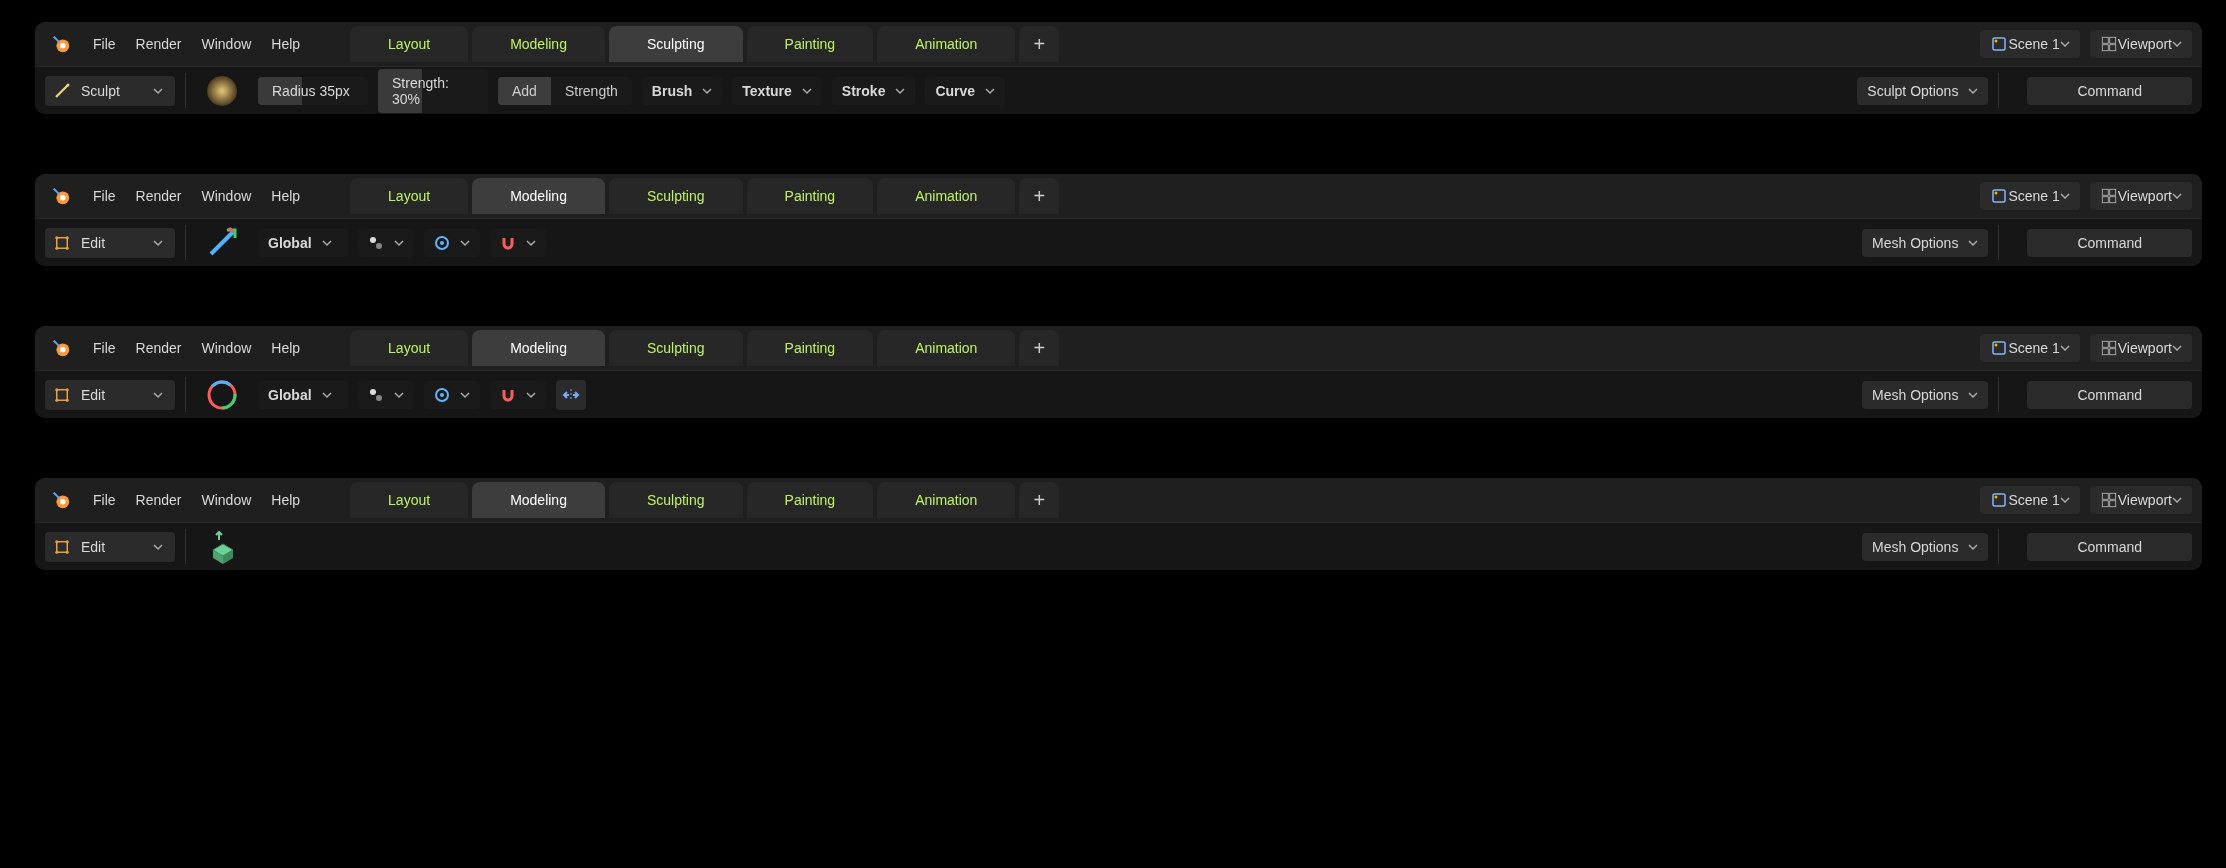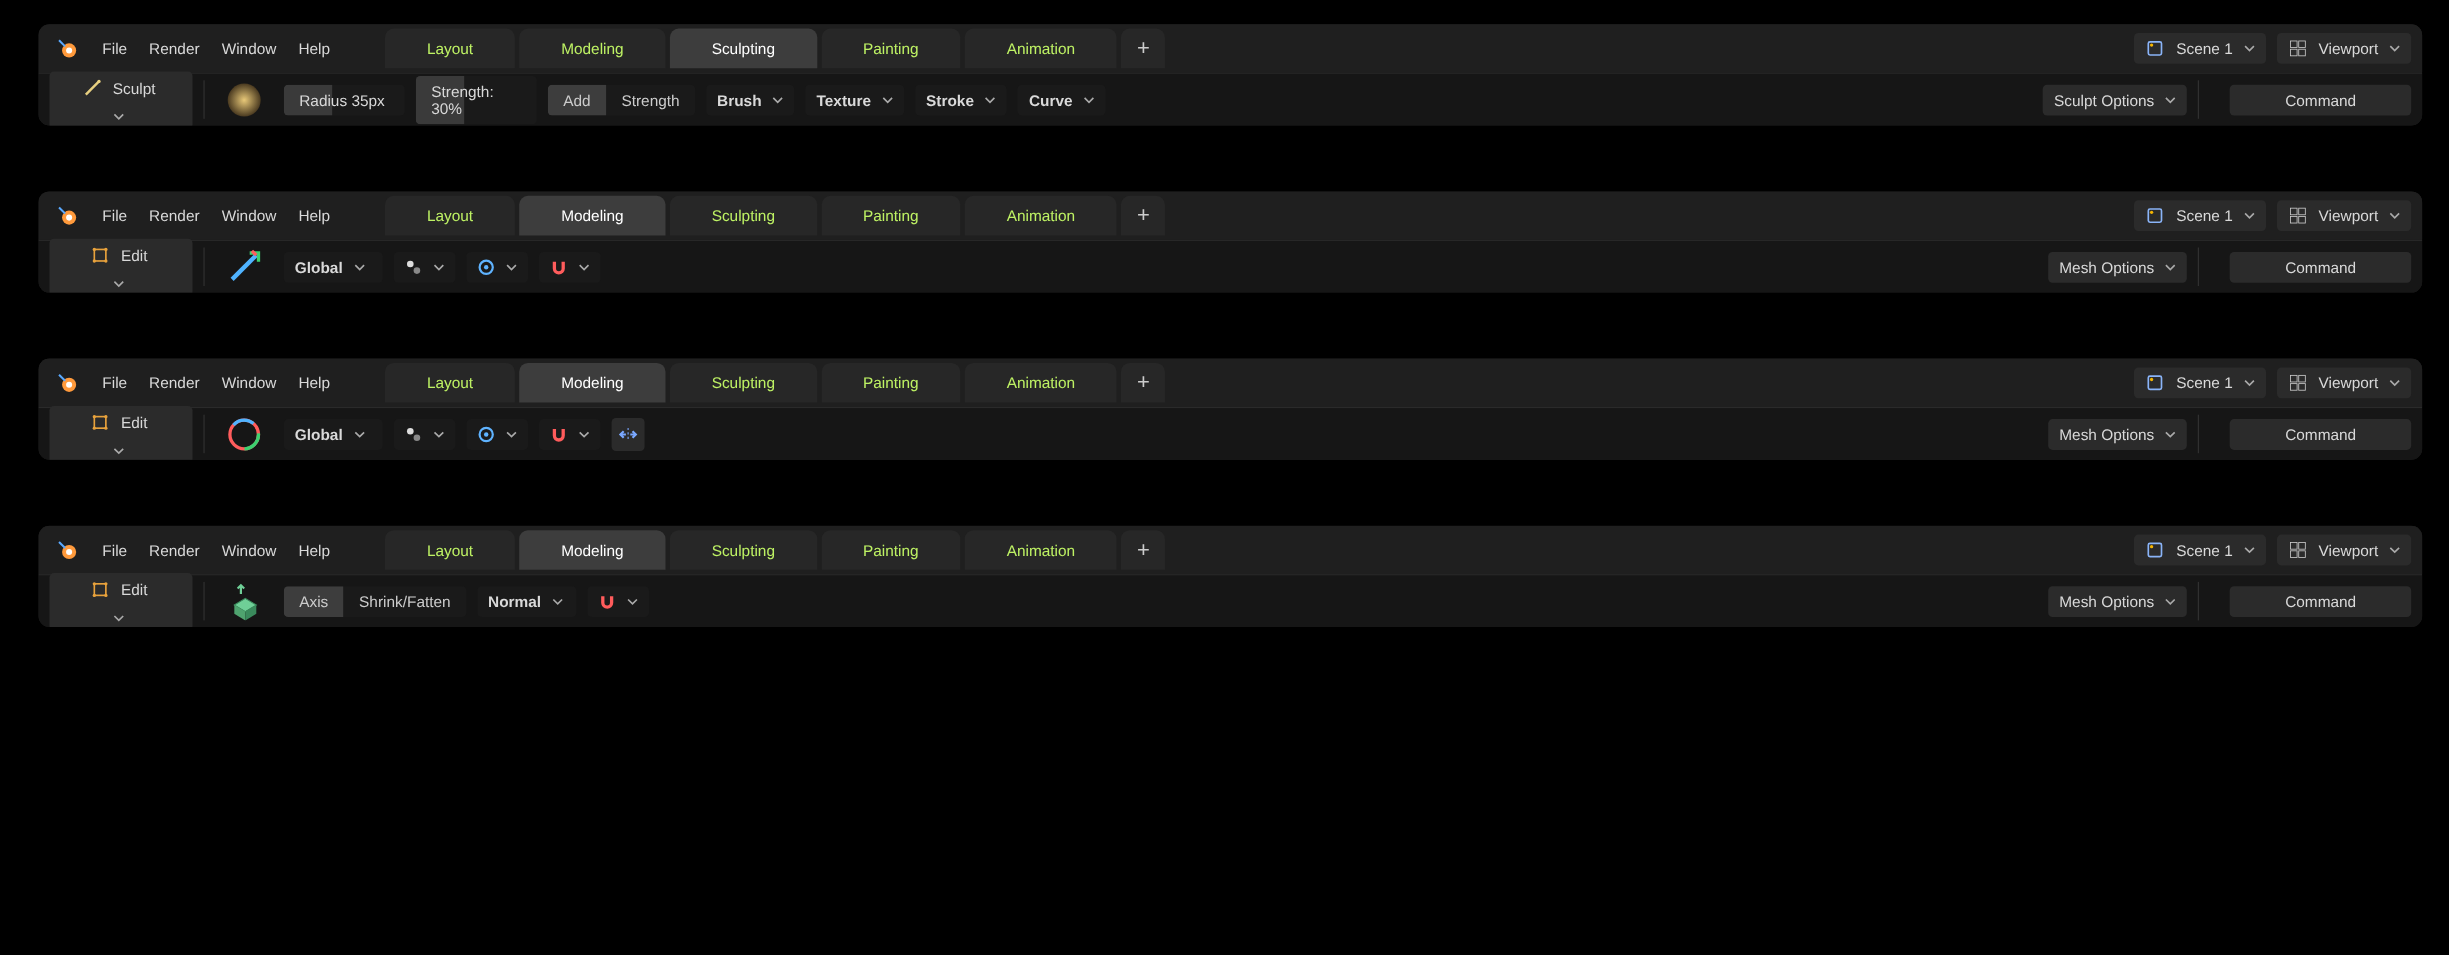--- a/index.html
+++ b/index.html
@@ -150,39 +150,37 @@
   }
   .mode-select {
     display: flex;
     align-items: center;
     gap: 12px;
     background: var(--bg-button);
     padding: 6px 12px 6px 8px;
     border-radius: var(--radius-sm);
     min-width: 130px;
     justify-content: space-between;
-    flex-direction: column;
   }
   .mode-left { display:flex; align-items:center; gap:10px; }
   .vdiv {
     width: 1px;
     align-self: stretch;
     background: #333;
     margin: 6px 10px;
   }
   .cmd-btn {
     background: var(--bg-button);
     padding: 6px 50px;
     border-radius: var(--radius-sm);
     margin-left: 18px;
   }
   .scene-group {
     display: flex;
     align-items: center;
-    gap: 10px;
     background: var(--bg-button);
     padding: 5px 10px;
     border-radius: var(--radius-sm);
   }
   .gap { display:flex; align-items:center; gap:10px; }
 </style>
 </head>
 <body>
 
 <div class="stack">
@@ -673,44 +671,20 @@
     </div>
     <div class="vdiv"></div>
     <span class="tool-icon">
       <svg width="34" height="34" viewBox="0 0 34 34">
         <path d="M8 20 L18 14 L28 20 L18 26 Z" fill="#6fcf97" stroke="#3a8a5c"></path>
         <path d="M8 20 L8 28 L18 34 L18 26 Z" fill="#4fa36f"></path>
         <path d="M28 20 L28 28 L18 34 L18 26 Z" fill="#3a8a5c"></path>
         <path d="M14 10 L14 2 M11 5 L14 2 L17 5" fill="none" stroke="#6fcf97" stroke-width="2"></path>
       </svg>
     </span>
-    <div class="gap" style="margin-left:10px">
-      <div class="segmented">
-        <span class="seg active">Axis</span>
-        <span class="seg">Shrink/Fatten</span>
-      </div>
-      <div class="dropdown dark" style="min-width:90px">
-        <span>Normal</span>
-        <span class="chev">
-              <svg width="10" height="10" viewBox="0 0 10 10">
-                <path d="M1 3 L5 7 L9 3" stroke="#aaa" fill="none" stroke-width="1.5"></path>
-              </svg>
-            </span>
-      </div>
-      <div class="dropdown dark">
-        <svg width="16" height="16" viewBox="0 0 16 16">
-              <path d="M4 3 v6 a4 4 0 0 0 8 0 v-6" fill="none" stroke="#ff5c5c" stroke-width="3"></path>
-            </svg>
-        <span class="chev">
-              <svg width="10" height="10" viewBox="0 0 10 10">
-                <path d="M1 3 L5 7 L9 3" stroke="#aaa" fill="none" stroke-width="1.5"></path>
-              </svg>
-            </span>
-      </div>
-    </div>
     <div class="spacer-grow"></div>
     <div class="dropdown">
       <span>Mesh Options</span>
       <span class="chev">
             <svg width="10" height="10" viewBox="0 0 10 10">
               <path d="M1 3 L5 7 L9 3" stroke="#aaa" fill="none" stroke-width="1.5"></path>
             </svg>
           </span>
     </div>
     <div class="vdiv"></div>

